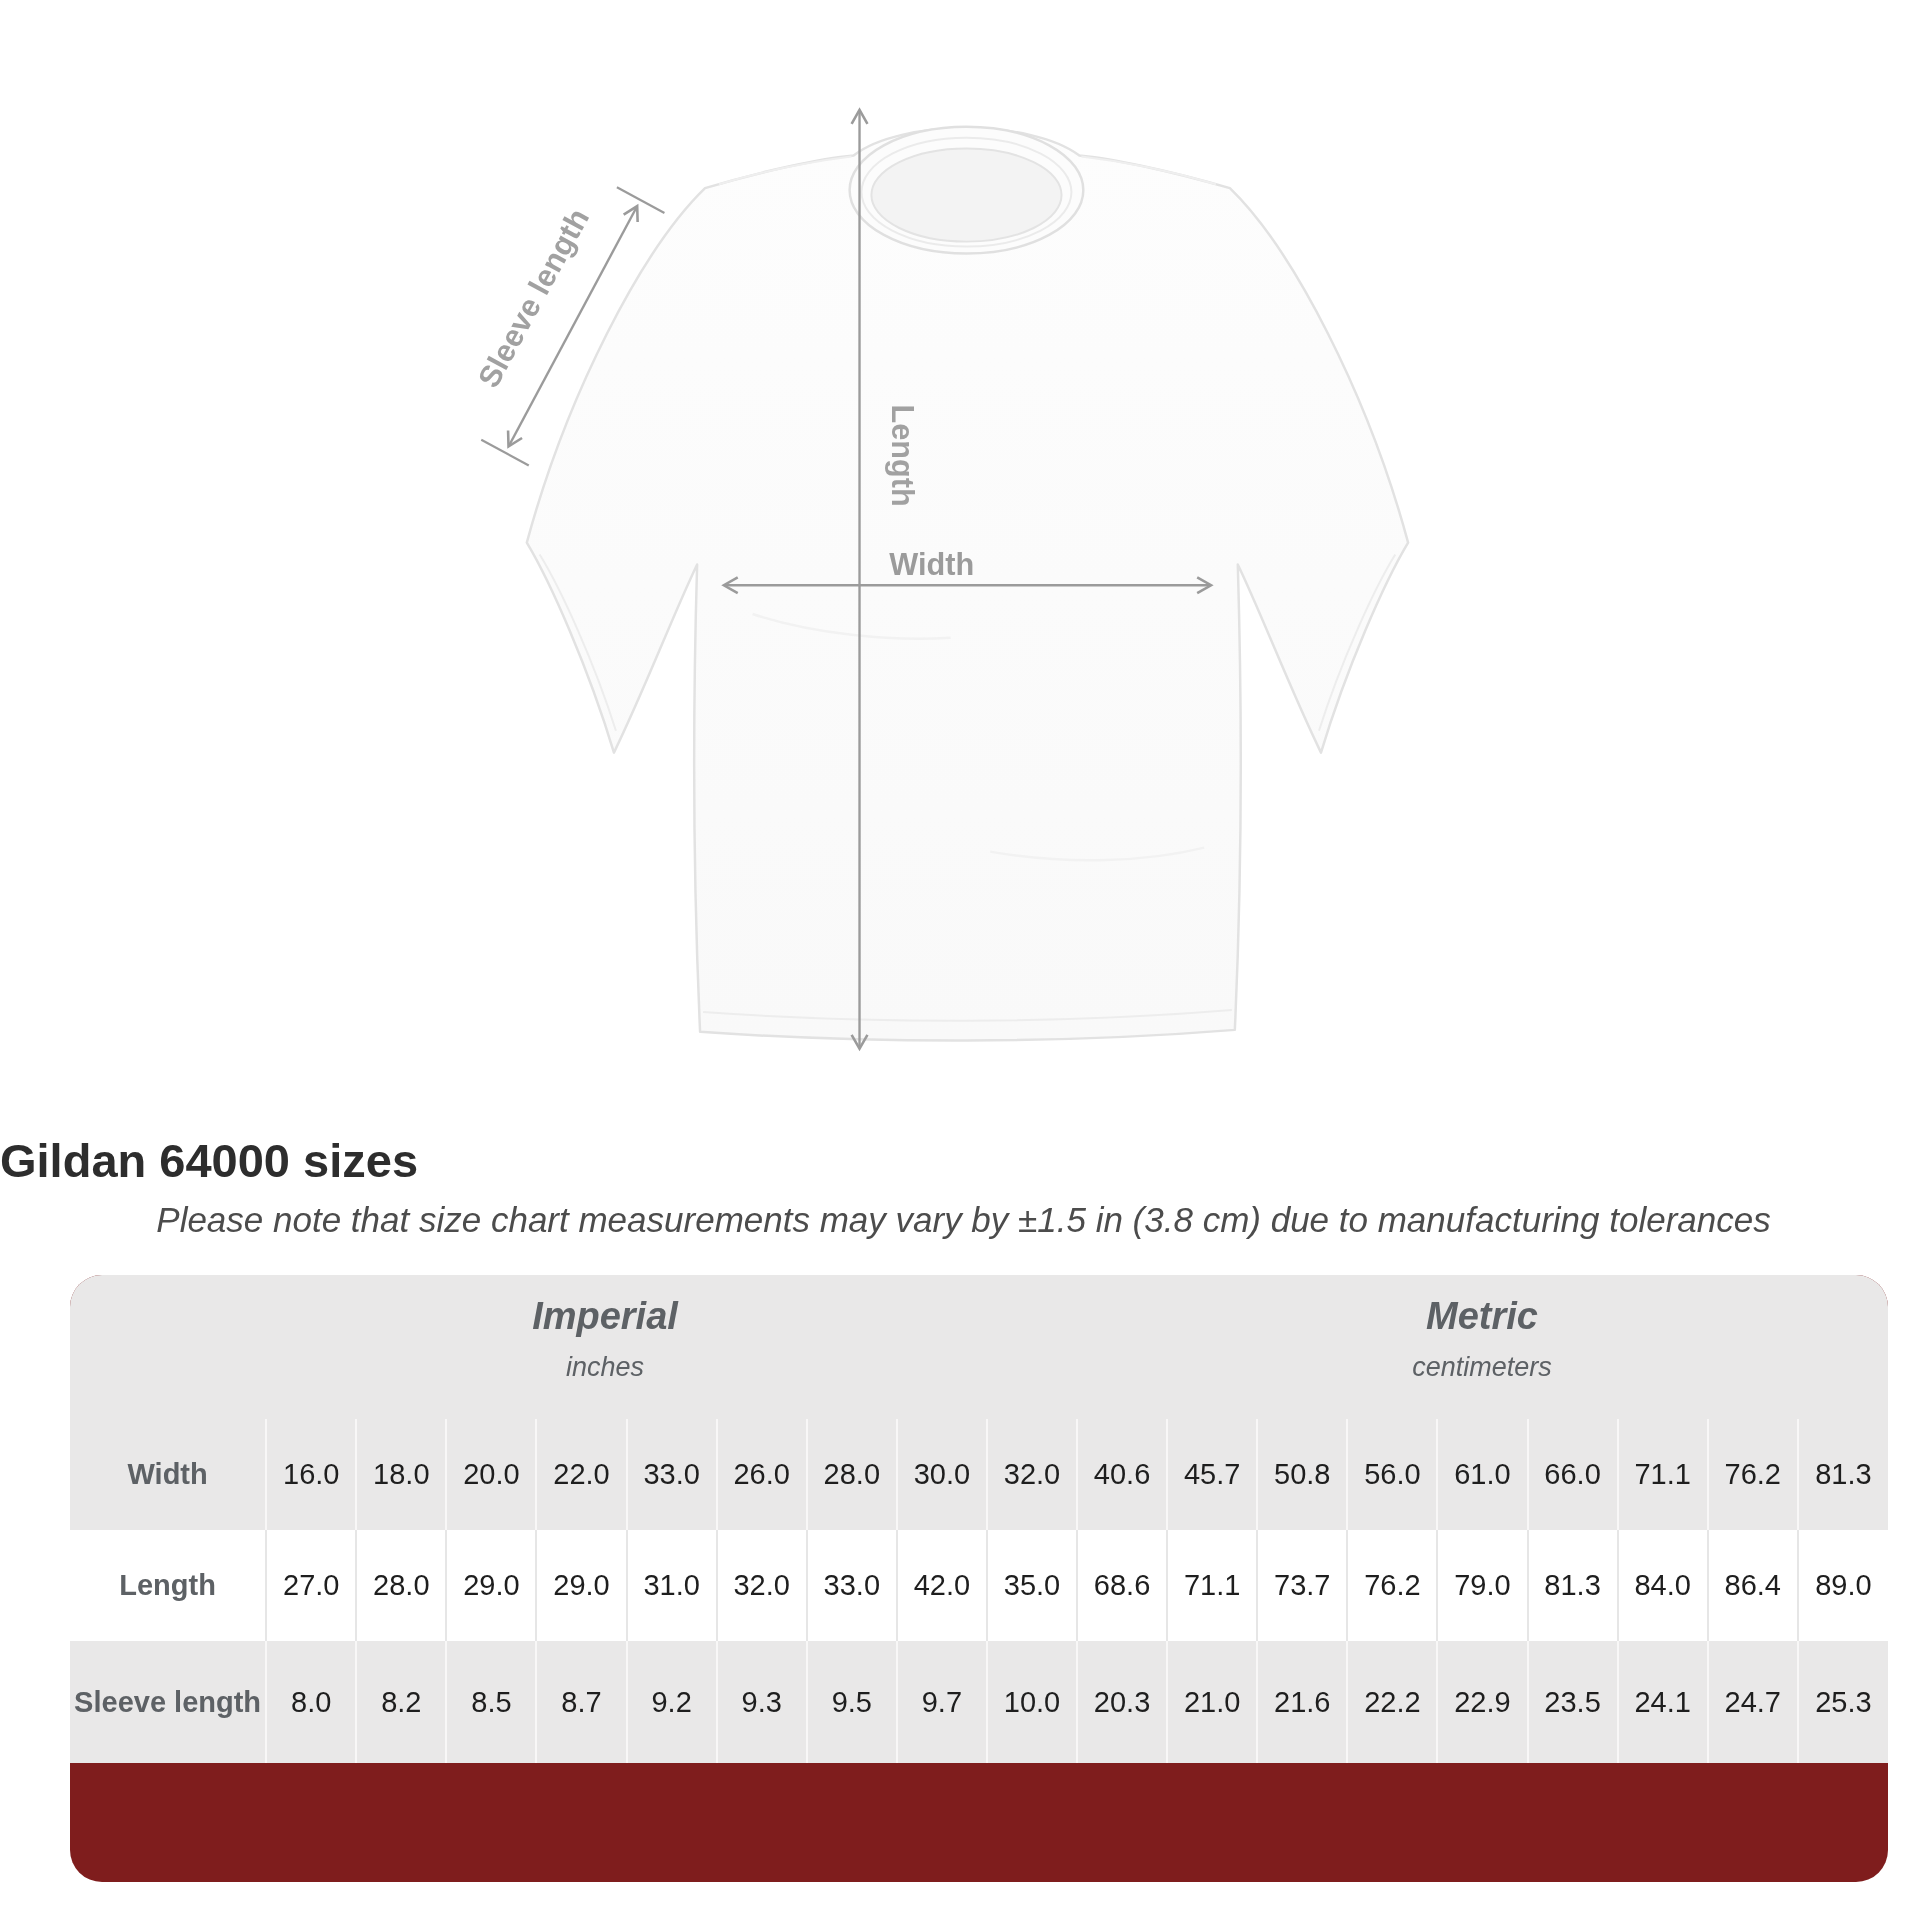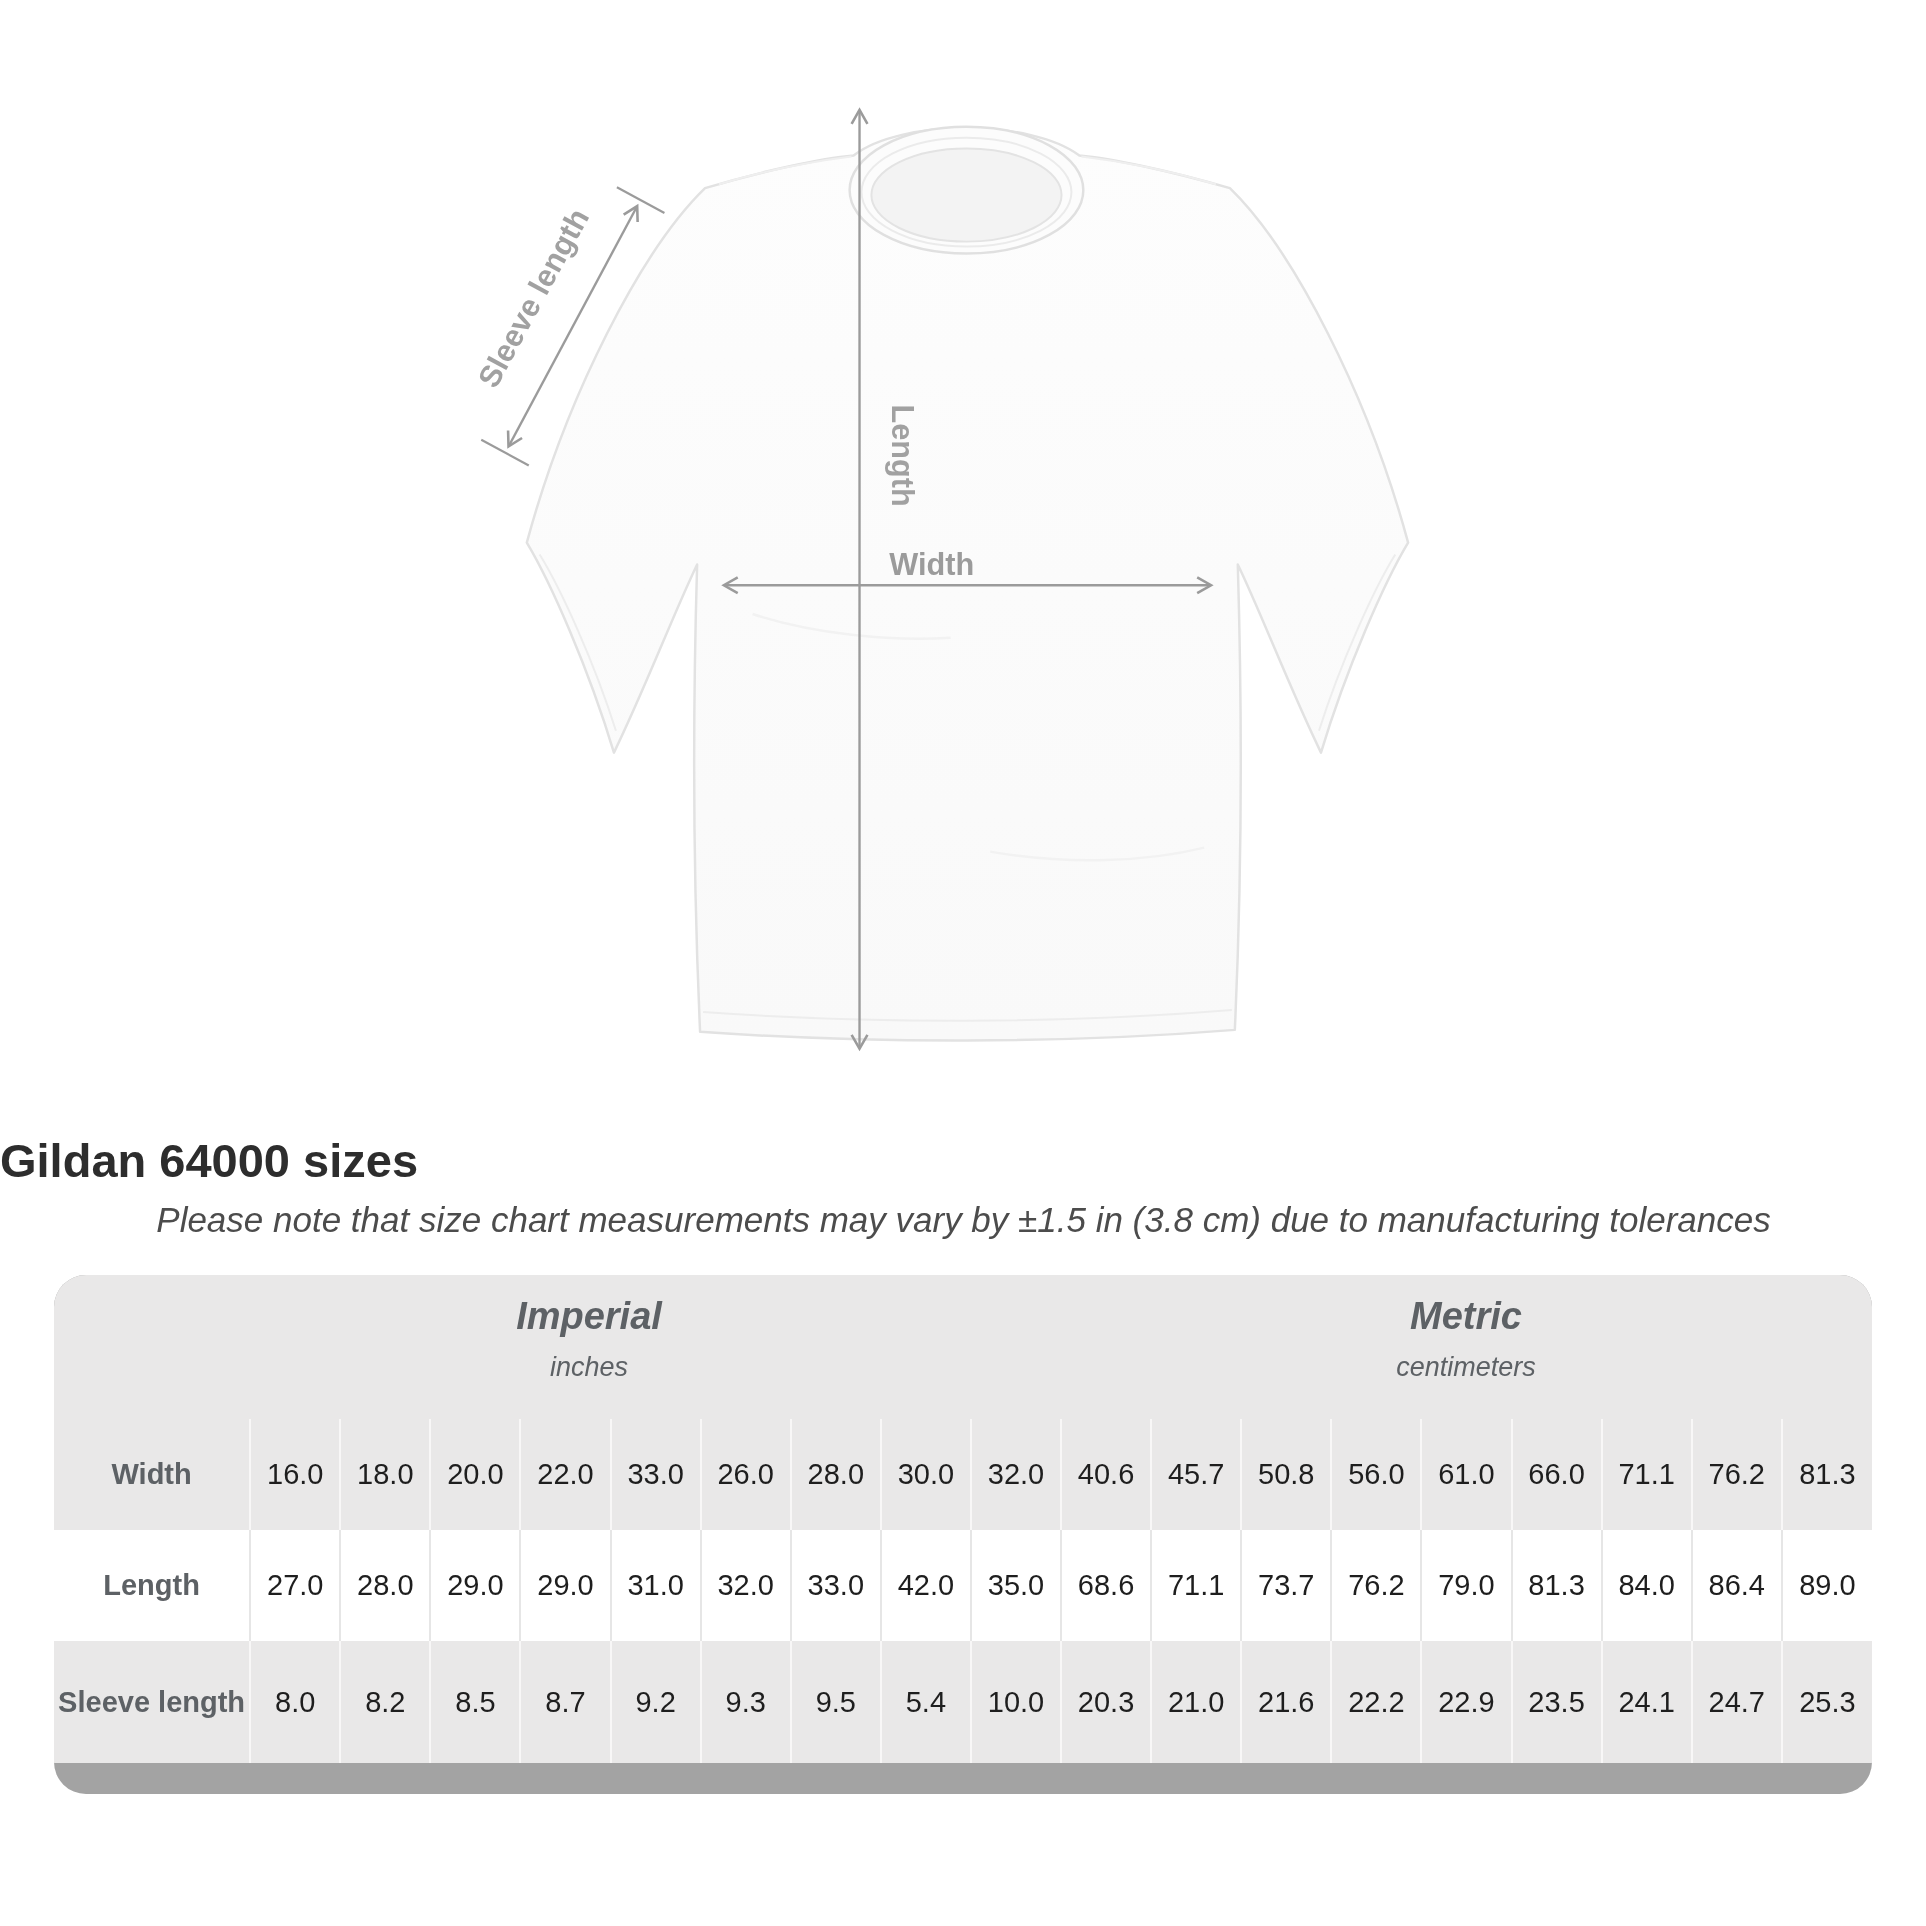--- a/index.html
+++ b/index.html
@@ -12,22 +12,22 @@
   .title {
     position:absolute; top:1135px; left:0; width:100%;
     font-size:47px; font-weight:bold; color:#2d2d2d; line-height:1.1;
   }
   .subtitle {
     position:absolute; top:1200px; left:0; width:100%;
     text-align:center; font-size:35px; font-style:italic; color:#4c4c4c;
   }
 
   .size-table {
-    position:absolute; left:54px; top:1275px; width:1818px; height:519px;
-    border-radius:32px; overflow:hidden; background:#a3a3a3;
+    position:absolute; left:70px; top:1275px; width:1818px; height:607px;
+    border-radius:32px; overflow:hidden; background:#7f1d1d;
   }
   .band { position:relative; height:144px; background:#e9e8e8; }
   .band-group { position:absolute; top:20px; transform:translateX(-50%); text-align:center; }
   .band-group.imperial { left:535px; }
   .band-group.metric   { left:1412px; }
   .g-name { font-size:38px; font-weight:bold; font-style:italic; color:#5d6165; }
   .g-unit { font-size:27px; font-style:italic; color:#5d6165; margin-top:14px; }
 
   table.sizes { width:100%; border-collapse:collapse; table-layout:fixed; }
   table.sizes th, table.sizes td {
@@ -188,21 +188,21 @@
         </tr>
         <tr class="r-slv row-gray">
           <td class="lbl">Sleeve length</td>
           <td class="val">8.0</td>
           <td class="val">8.2</td>
           <td class="val">8.5</td>
           <td class="val">8.7</td>
           <td class="val">9.2</td>
           <td class="val">9.3</td>
           <td class="val">9.5</td>
-          <td class="val">5.4</td>
+          <td class="val">9.7</td>
           <td class="val">10.0</td>
           <td class="val">20.3</td>
           <td class="val">21.0</td>
           <td class="val">21.6</td>
           <td class="val">22.2</td>
           <td class="val">22.9</td>
           <td class="val">23.5</td>
           <td class="val">24.1</td>
           <td class="val">24.7</td>
           <td class="val">25.3</td>

